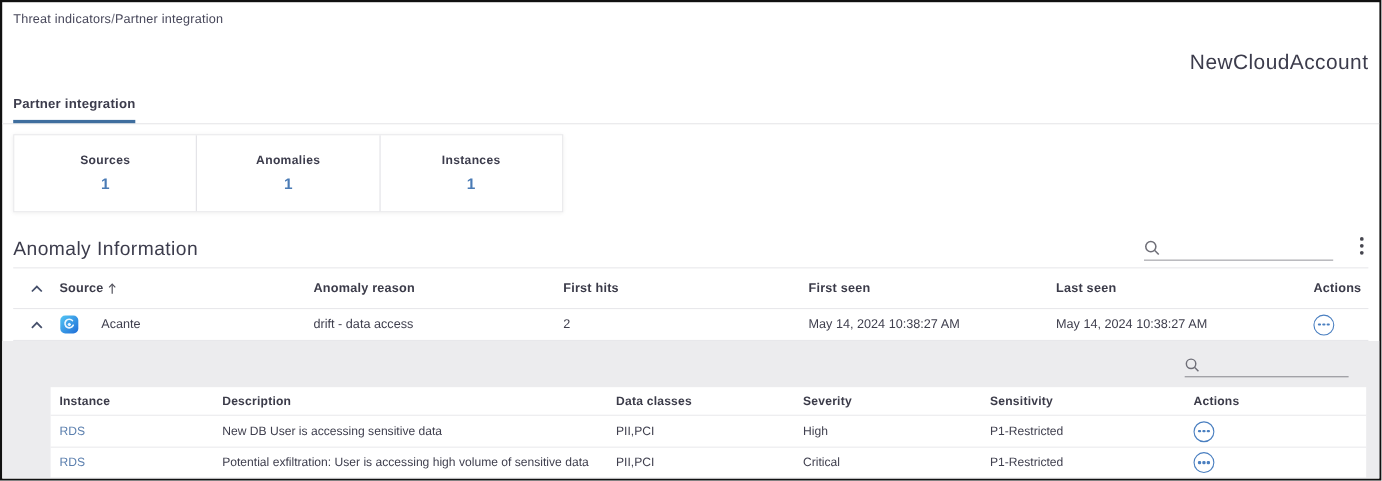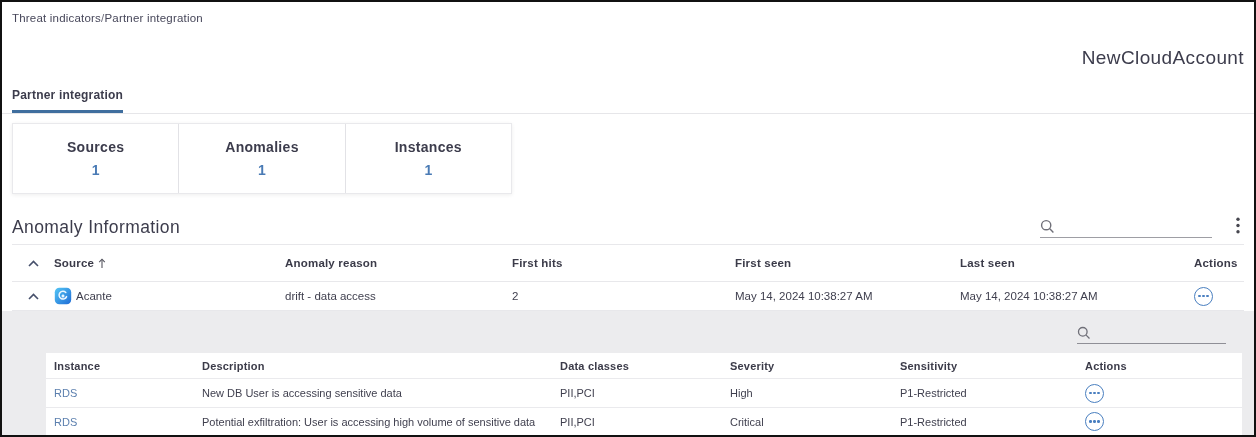--- a/index.html
+++ b/index.html
@@ -65,21 +65,21 @@
     box-shadow: 0 1px 4px rgba(0,0,0,.07);
     display: flex;
   }
   .card {
     flex: 1;
     display: flex; flex-direction: column;
     align-items: center; justify-content: center;
     gap: 7px;
   }
   .card + .card { border-left: 1px solid #e2e2e6; }
-  .card-label { font-size: 14px; font-weight: 600; letter-spacing: .3px; color: #3c3c4c; }
+  .card-label { font-size: 11px; font-weight: 600; letter-spacing: .3px; color: #3c3c4c; }
   .card-value { font-size: 14px; font-weight: 600; color: #4a7bb5; }
   
   .section-row {
     margin: 14px 10px 0 10px;
     display: flex; align-items: flex-end; justify-content: space-between;
     height: 30px;
   }
   .section-title { font-size: 17.5px; font-weight: 400; letter-spacing: .4px; color: #3c3c4c; }
   .section-tools { display: flex; align-items: flex-end; gap: 20px; }
   .search {
@@ -108,21 +108,21 @@
     border-bottom: 1px solid #e8e8eb;
     font-size: 11.5px; font-weight: 700; letter-spacing: .2px; color: #3b3b49;
   }
   .main-table .tbody-row {
     height: 29px;
     border-bottom: 1px solid #e8e8eb;
     font-size: 11.5px; color: #3f3f4e;
   }
   .cell-chevron { display: flex; justify-content: center; align-items: center; cursor: pointer; }
   .sort-wrap { display: inline-flex; align-items: center; gap: 4px; cursor: pointer; }
-  .source-cell { display: flex; align-items: center; gap: 4px; }
+  .source-cell { display: flex; align-items: center; gap: 20px; }
   .actions-cell { padding-left: 9px; }
   .ellipsis-btn {
     width: 19px; height: 19px; border-radius: 50%;
     border: 1.3px solid #4a7fc0;
     display: flex; align-items: center; justify-content: center; gap: 1.5px;
     background: transparent; cursor: pointer;
   }
   .ellipsis-btn i { width: 2.4px; height: 2.4px; border-radius: 50%; background: #4a7fc0; }
   
   .expanded-panel {

